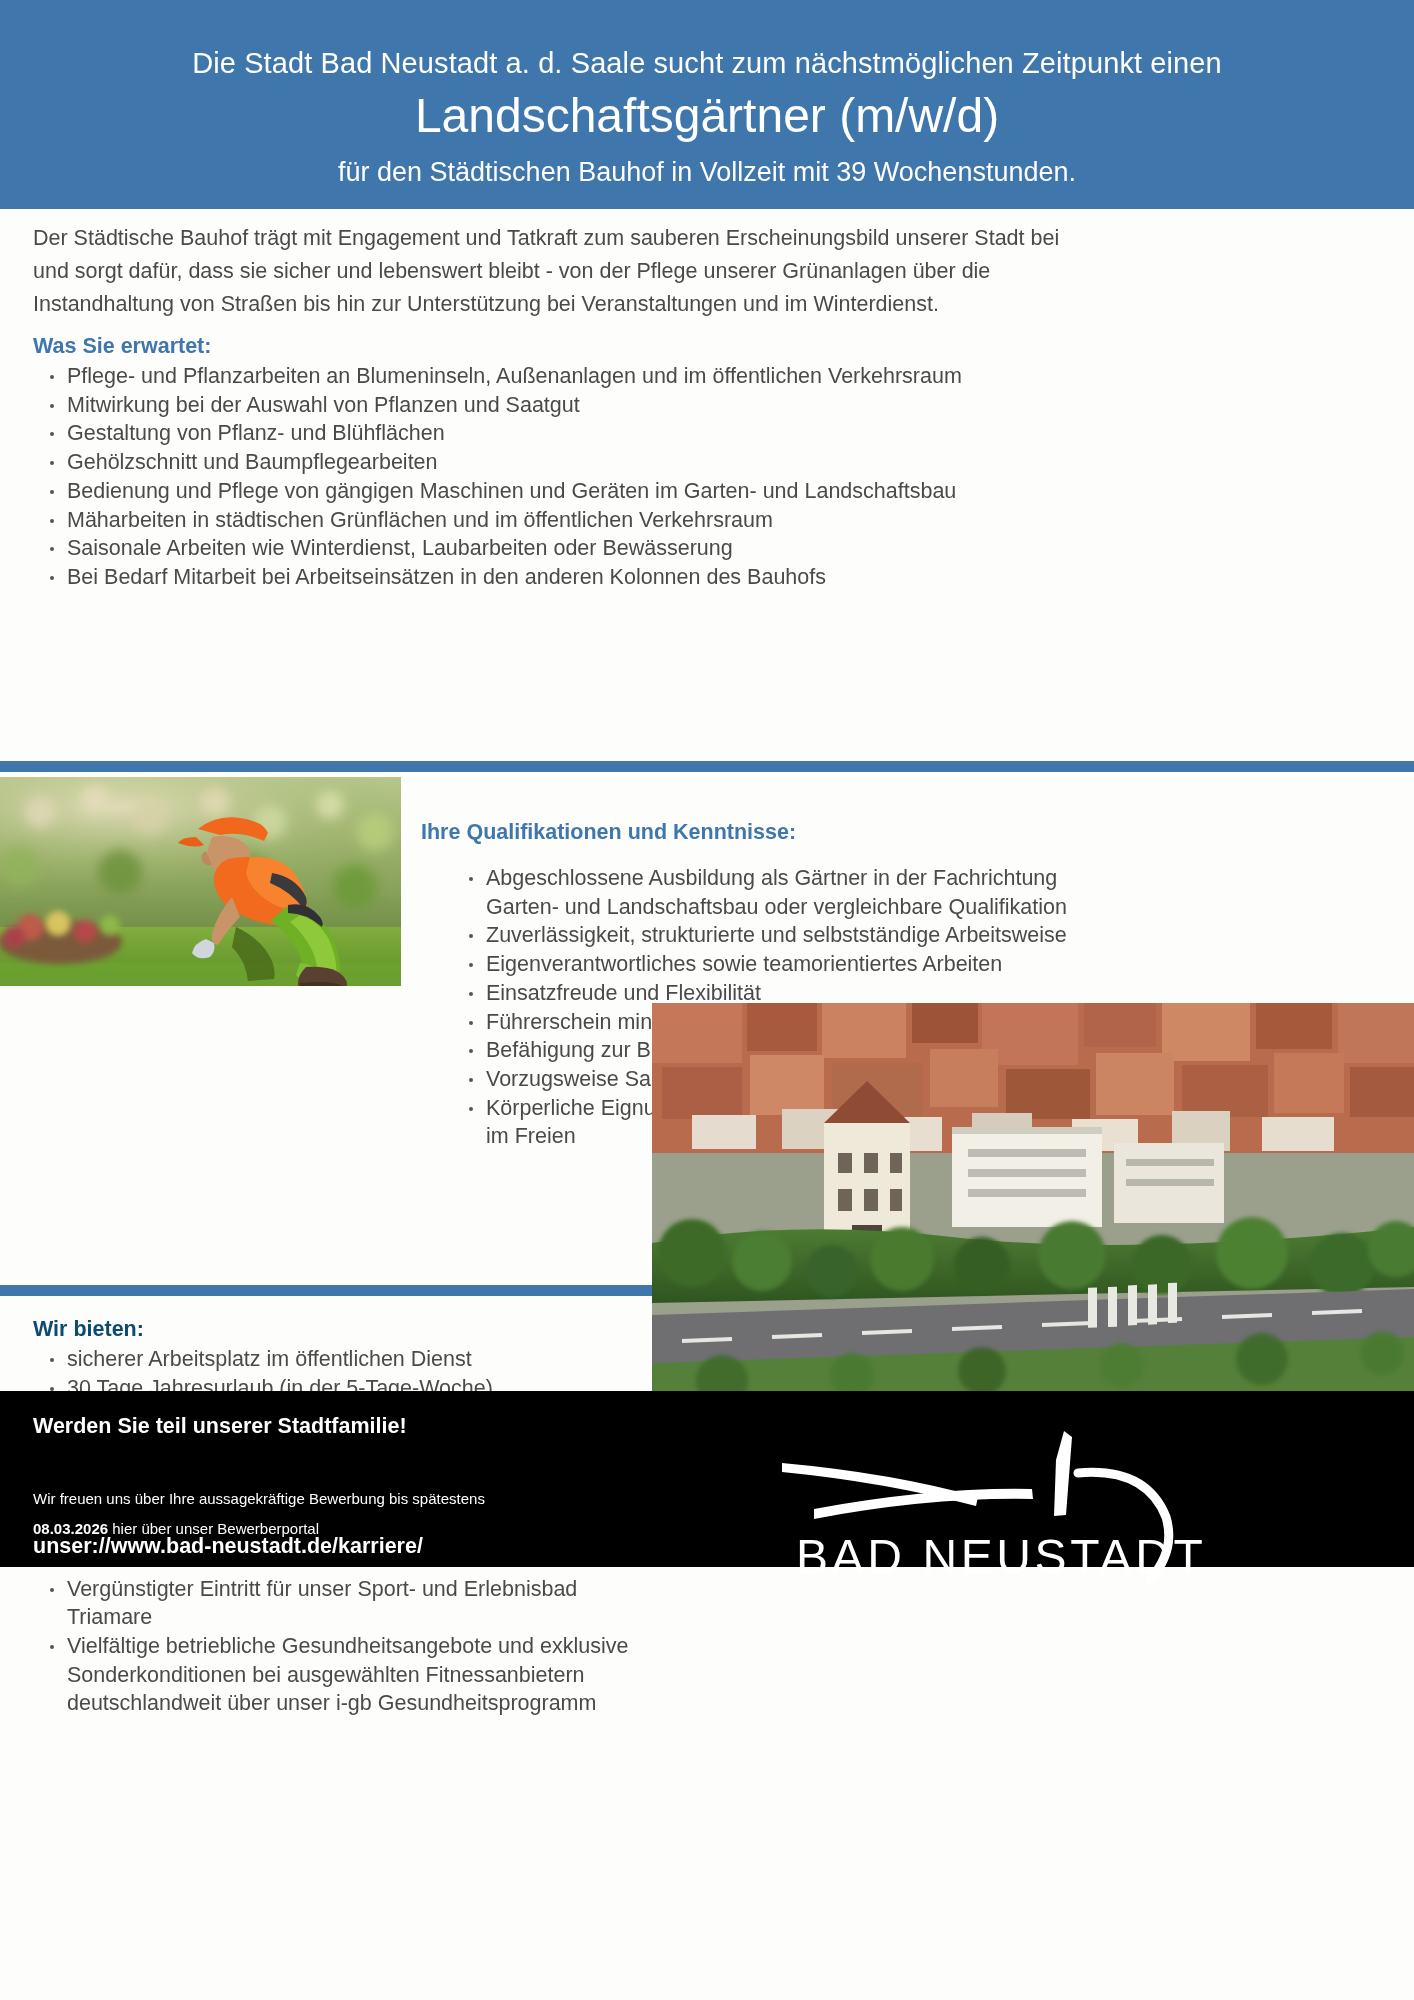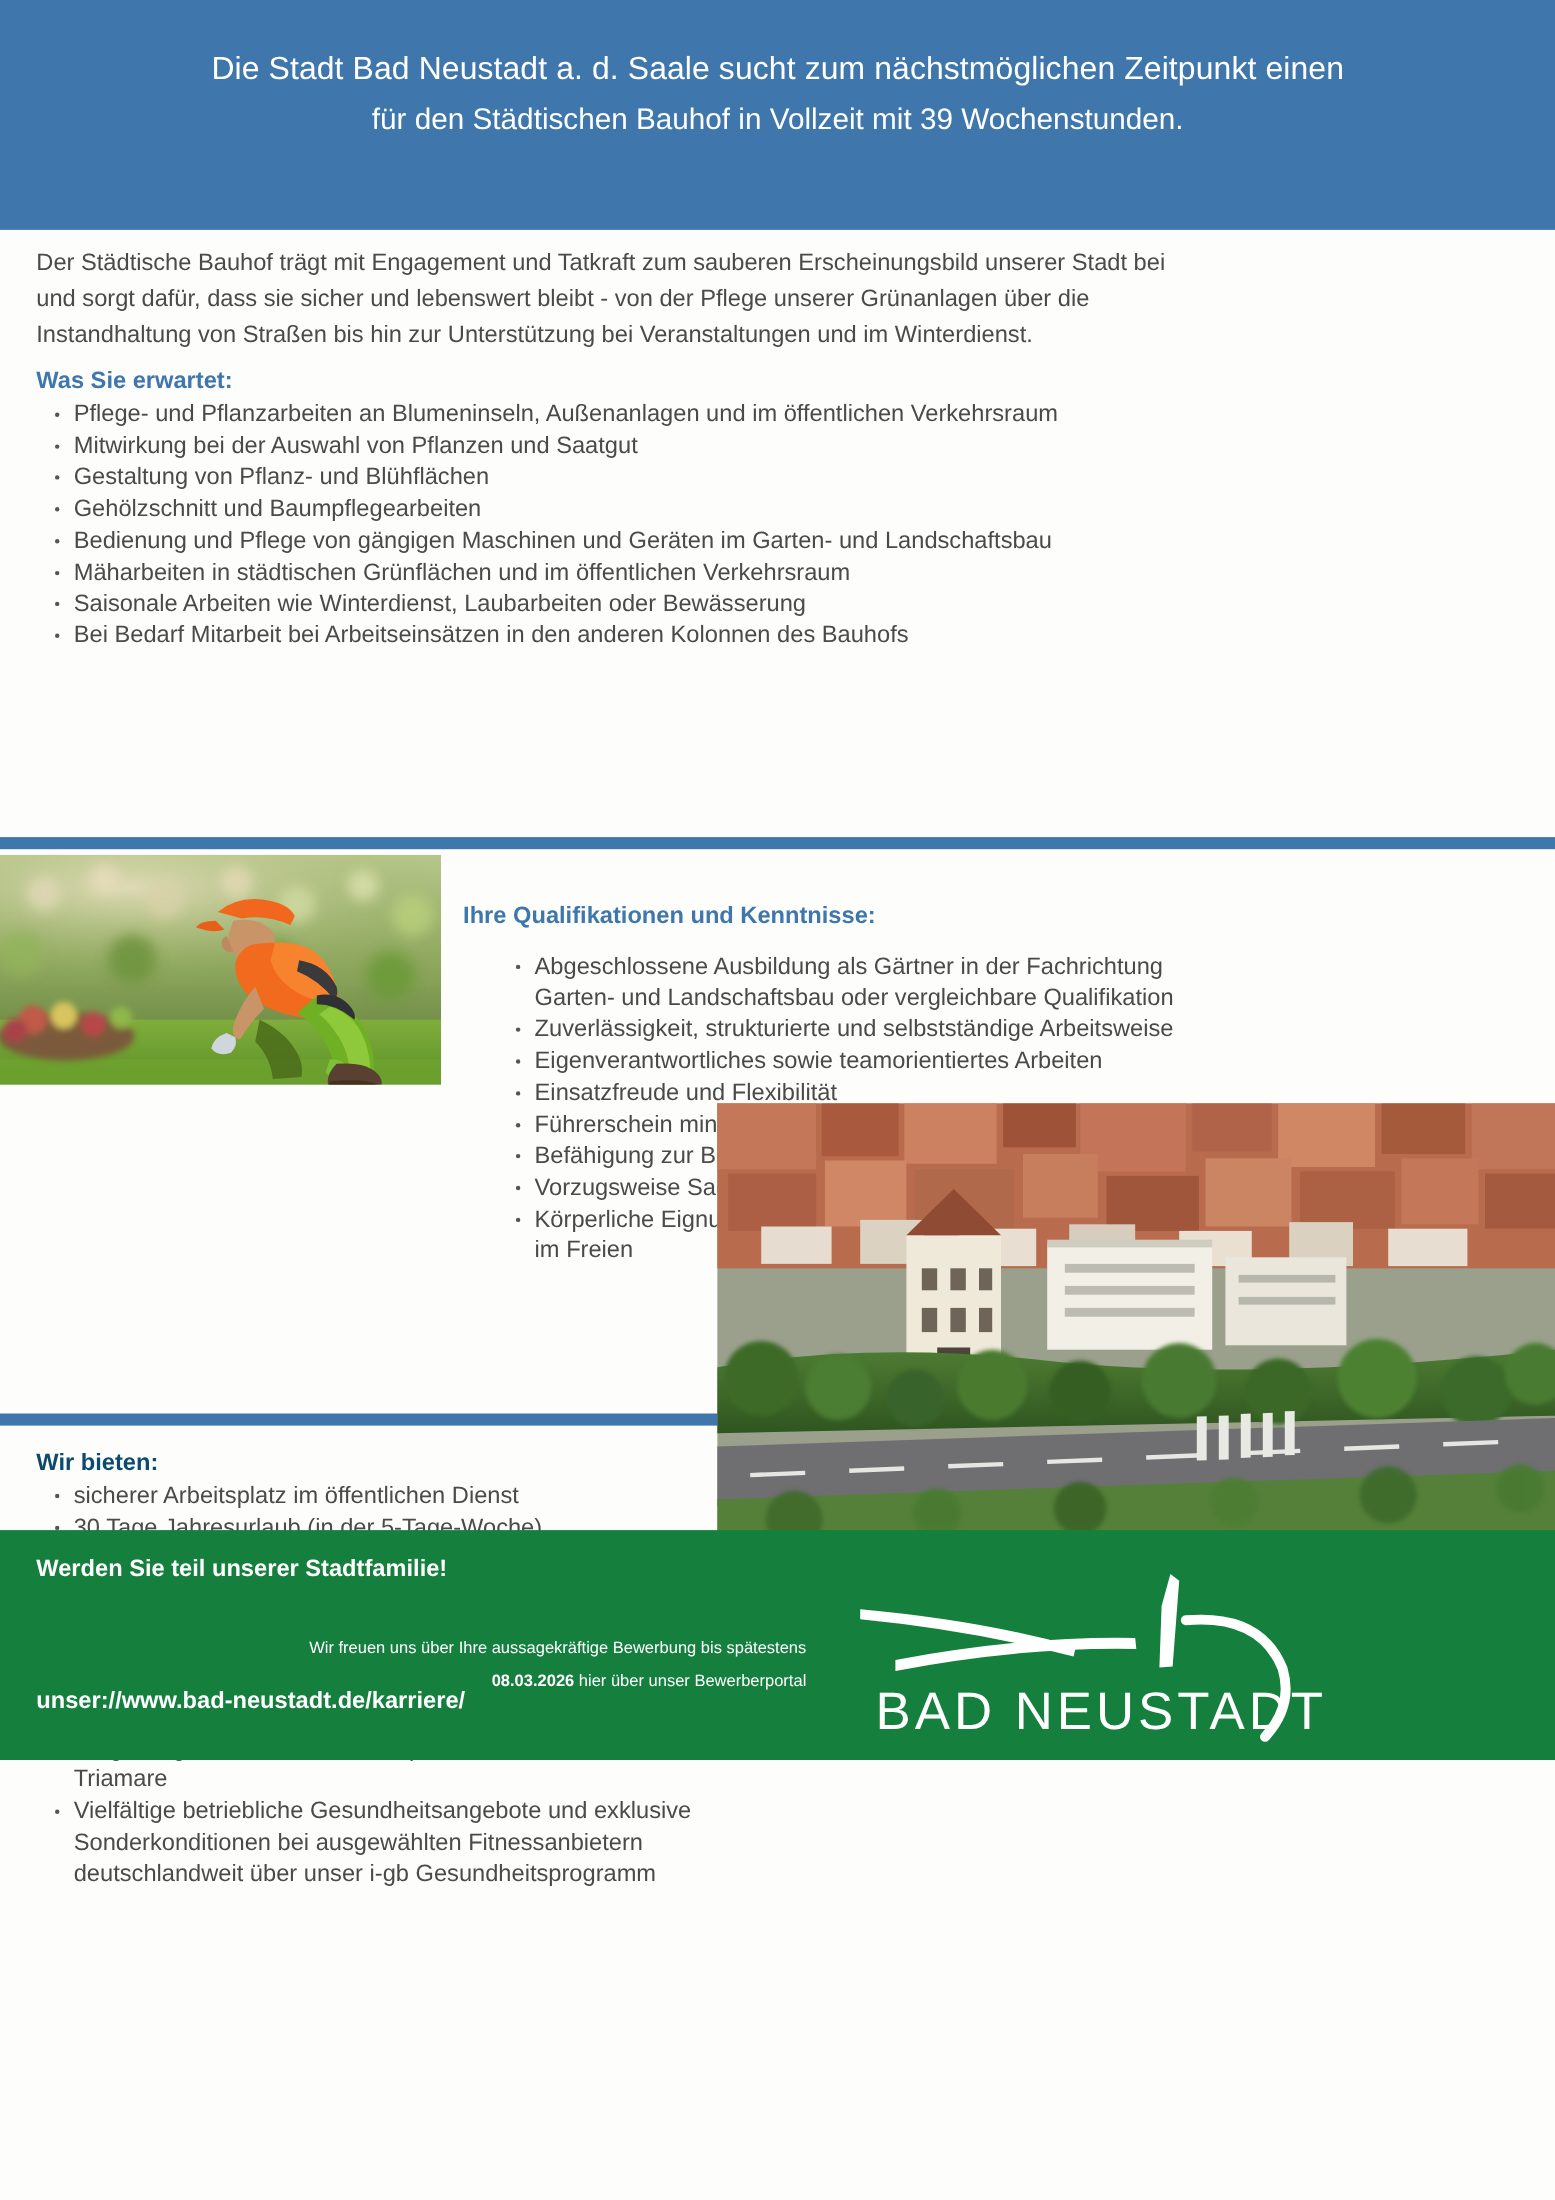--- a/index.html
+++ b/index.html
@@ -178,23 +178,22 @@
     left: 652px; top: 1003px;
     width: 762px;
     height: 390px;
   }
 
   
   .footer {
     position: absolute;
     left: 0; top: 1391px;
     width: 1414px;
-    height: 209px;
-    background: #15803d;
-    text-align: right;
+    height: 176px;
+    background: #000000;
   }
   .footer-head {
     position: absolute;
     left: 33px; top: 23px;
     color: #ffffff;
     font-size: 21.5px;
     font-weight: bold;
   }
   .footer-line2 {
     position: absolute;
@@ -230,20 +229,21 @@
     font-size: 48px;
     letter-spacing: 3.6px;
     font-weight: 400;
   }
 </style>
 </head>
 <body>
 
 <div class="header">
   <div class="header-line1">Die Stadt Bad Neustadt a. d. Saale sucht zum nächstmöglichen Zeitpunkt einen</div>
+  <div class="header-title">Landschaftsgärtner (m/w/d)</div>
   <div class="header-line3">für den Städtischen Bauhof in Vollzeit mit 39 Wochenstunden.</div>
 </div>
 
 <div class="intro">Der Städtische Bauhof trägt mit Engagement und Tatkraft zum sauberen Erscheinungsbild unserer Stadt bei und sorgt dafür, dass sie sicher und lebenswert bleibt - von der Pflege unserer Grünanlagen über die Instandhaltung von Straßen bis hin zur Unterstützung bei Veranstaltungen und im Winterdienst.</div>
 
 <div class="sec1-heading">Was Sie erwartet:</div>
 <ul class="sec1-list">
   <li>Pflege- und Pflanzarbeiten an Blumeninseln, Außenanlagen und im öffentlichen Verkehrsraum</li>
   <li>Mitwirkung bei der Auswahl von Pflanzen und Saatgut</li>
   <li>Gestaltung von Pflanz- und Blühflächen</li>

